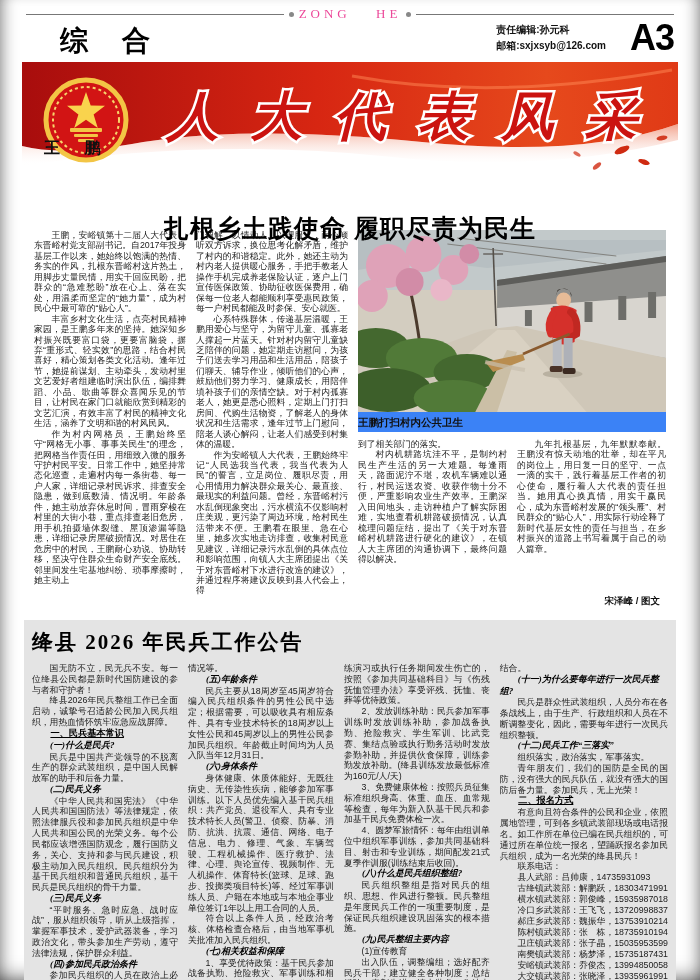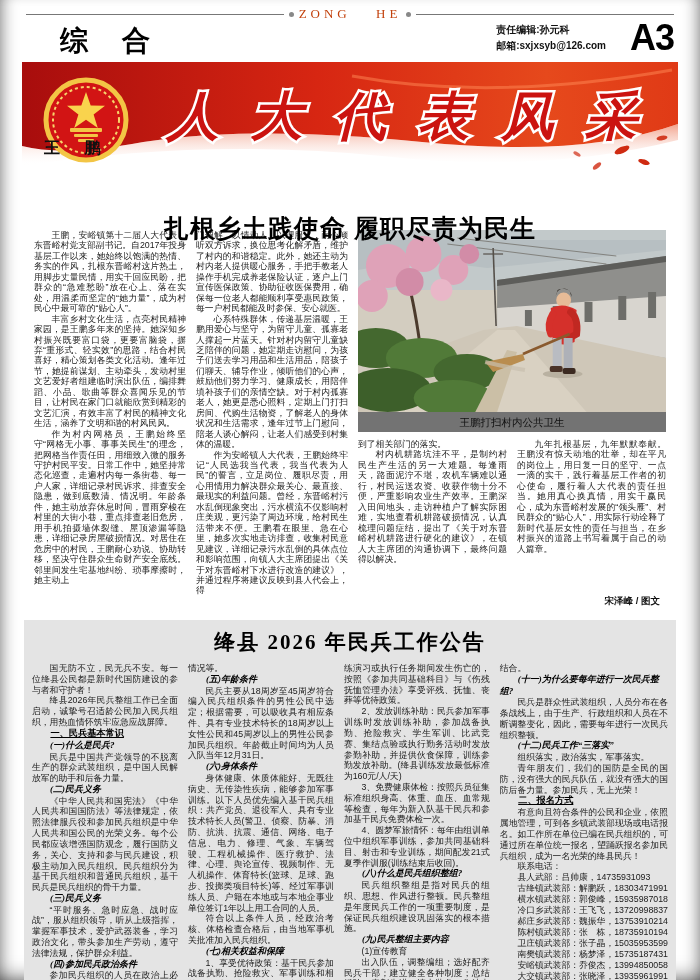--- a/index.html
+++ b/index.html
@@ -7,21 +7,21 @@
   .page { position:relative; width:700px; height:980px; background:#fff; overflow:hidden;
           box-shadow: inset 14px 0 16px -12px rgba(0,0,0,.45),
                       inset -14px 0 16px -12px rgba(0,0,0,.45),
                       inset 0 -16px 18px -13px rgba(0,0,0,.5); }
 
   
   header { margin:8px 26px 0 26px; position:relative; height:50px; }
   .zh-row { display:flex; align-items:center; gap:5px; height:12px; }
   .zh-row .rule { flex:1; height:1px; background:#777; }
   .zh-row .dot { width:5px; height:5px; border-radius:50%; background:#888; }
-  .zh-row .zh { font-family:"Liberation Serif", serif; color:#c2410c; font-size:13px; letter-spacing:4px; word-spacing:18px; }
+  .zh-row .zh { font-family:"Liberation Serif", serif; color:#ec4899; font-size:13px; letter-spacing:4px; word-spacing:18px; }
   .head-main { display:flex; justify-content:space-between; align-items:flex-start; margin-top:0px; }
   .masthead-block { width:210px; }
   .masthead { font-family:"DejaVu Serif", serif; font-style:italic; font-weight:bold; font-size:23px; letter-spacing:8px; color:#111; line-height:1.1; }
   .m-date { border-top:1.5px solid #222; margin-top:2px; padding-top:2px; font-size:9.5px; font-weight:bold; color:#111; }
   .section-title { font-family:"Liberation Serif", serif; font-weight:bold; font-size:28px; color:#000; letter-spacing:34px; margin-left:34px; margin-top:2px; }
   .right-block { display:flex; align-items:center; gap:24px; }
   .editor-lines { font-size:10px; font-weight:bold; color:#111; line-height:1.6; text-align:left; }
   .pageno { font-size:36px; font-weight:900; color:#000; line-height:1; letter-spacing:-1px; }
 
   
@@ -31,28 +31,28 @@
   .headline { position:absolute; left:0; right:0; top:106px; text-align:center; font-size:25px; font-weight:900; color:#000; letter-spacing:1px;margin-top:44px; }
 
   
   .article { display:flex; gap:10px; margin:20px 34px 0 34px; height:380px; overflow:hidden; }
   .a-col { width:152px; flex:0 0 152px; }
   .a-p { font-size:8.8px; line-height:1.19; color:#1a1a1a; text-align:justify; text-indent:2em; }
   .a-p.noindent { text-indent:0; }
   .right-wrap { flex:1; display:flex; flex-direction:column; }
   .photo { width:100%; height:182px; background:#bbb; }
   .photo svg { display:block; width:100%; height:100%; }
-  .caption { background:#737373; height:20px; line-height:20px; text-align:center; font-weight:normal; font-size:10.5px; color:#111; }
+  .caption { background:#3b82f6; height:20px; line-height:20px; text-align:left; font-weight:bold; font-size:10.5px; color:#111; }
   .sub-cols { display:flex; gap:10px; margin-top:7px; flex:1; }
   .sub-cols .a-col { flex:1; width:auto; }
   .byline { text-align:right; font-weight:bold; font-size:9.5px; color:#111; padding:2px 6px 2px 0; }
 
   
   .notice { margin:10px 24px 0 24px; background:#e4e4e4; padding:8px 8px 10px 8px; height:398px; overflow:hidden; }
-  .n-title { text-align:center; font-family:"Liberation Serif", serif; font-weight:900; font-size:21px; color:#000; letter-spacing:2px; margin-bottom:7px; }
+  .n-title { text-align:left; font-family:"Liberation Serif", serif; font-weight:900; font-size:21px; color:#000; letter-spacing:2px; margin-bottom:7px; }
   .n-cols { display:flex; gap:10px; }
   .n-col { flex:1; }
   .n-p { font-size:8.8px; line-height:1.23; color:#1a1a1a; text-align:justify; text-indent:2em; }
   .n-p.noindent { text-indent:0; }
   .n-h1 { font-size:9.2px; font-weight:900; color:#000; text-indent:2em; line-height:1.3;text-decoration:underline; }
   .n-h2 { font-size:9px; font-weight:bold; font-style:italic; font-family:"Liberation Serif", serif; color:#000; text-indent:2em; line-height:1.3; }
   .n-contact { font-size:8.8px; line-height:1.25; color:#1a1a1a; padding-left:2em; white-space:nowrap; }
 </style>
 </head>
 <body>

